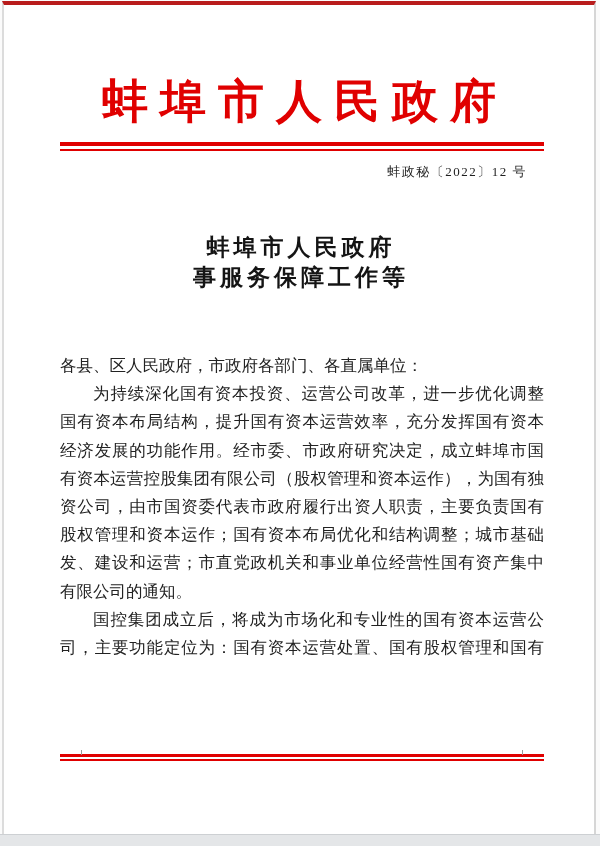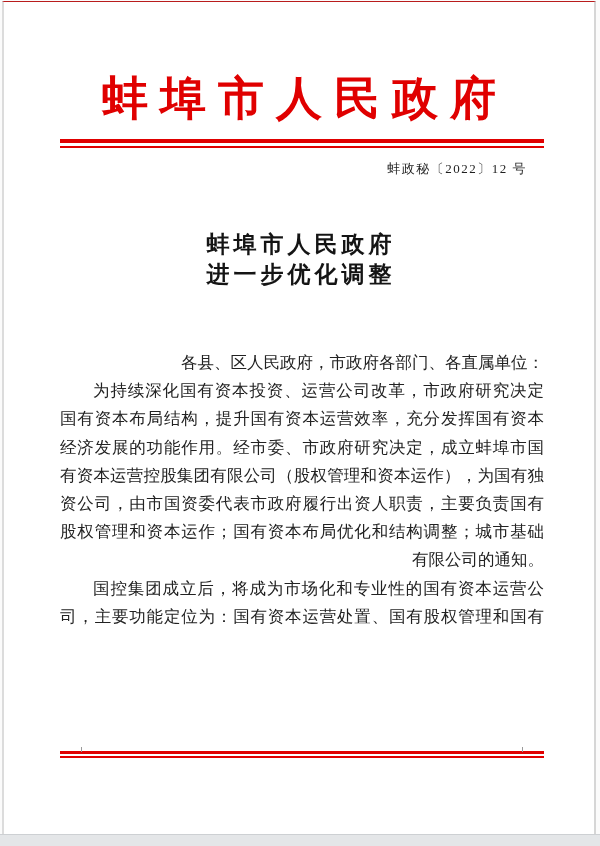--- a/index.html
+++ b/index.html
@@ -11,21 +11,21 @@
   }
   .viewport { position: relative; width: 600px; height: 846px; }
 
   
   .page {
     position: absolute;
     left: 2px; top: 1px;
     width: 594px; height: 833px;
     background: #ffffff;
     border-left: 2px solid #dcdcdc;
-    border-top: 1px solid #b91c1c;
+    border-top: 4px solid #b91c1c;
     border-right: 2px solid #d6d6d6;
     overflow: hidden;
   }
   
   .backdrop-strip {
     position: absolute;
     left: 0; top: 834px;
     width: 600px; height: 12px;
     background: #e4e6e8;
     border-top: 1px solid #cdd0d3;
@@ -88,21 +88,20 @@
     top: 347px; left: 56px;
     width: 484px;
     font-size: 16.5px;
     color: #222222;
   }
   .bline {
     height: 28.2px;
     line-height: 28.2px;
     white-space: nowrap;
     overflow: hidden;
-    text-align: right;
   }
   .bline.fill {
     white-space: normal;
     text-align: justify;
     text-align-last: justify;
   }
   .bline.indent { text-indent: 2em; }
 
   
   .footer-rule {
@@ -133,31 +132,32 @@
     <div class="header-rule">
       <div class="thick"></div>
       <div class="gap"></div>
       <div class="thin"></div>
     </div>
 
     <div class="doc-number">蚌政秘〔2022〕12 号</div>
 
     <div class="doc-title">
       <div class="t-line">蚌埠市人民政府</div>
-      <div class="t-line">进一步优化调整</div>
+      <div class="t-line">事服务保障工作等</div>
     </div>
 
     <div class="doc-body" id="body-container">
         <div class="bline">各县、区人民政府，市政府各部门、各直属单位：</div>
-        <div class="bline indent fill">为持续深化国有资本投资、运营公司改革，市政府研究决定</div>
+        <div class="bline indent fill">为持续深化国有资本投资、运营公司改革，进一步优化调整</div>
         <div class="bline fill">国有资本布局结构，提升国有资本运营效率，充分发挥国有资本</div>
         <div class="bline fill">经济发展的功能作用。经市委、市政府研究决定，成立蚌埠市国</div>
         <div class="bline fill">有资本运营控股集团有限公司（股权管理和资本运作），为国有独</div>
         <div class="bline fill">资公司，由市国资委代表市政府履行出资人职责，主要负责国有</div>
         <div class="bline fill">股权管理和资本运作；国有资本布局优化和结构调整；城市基础</div>
+        <div class="bline fill">发、建设和运营；市直党政机关和事业单位经营性国有资产集中</div>
         <div class="bline">有限公司的通知。</div>
         <div class="bline indent fill">国控集团成立后，将成为市场化和专业性的国有资本运营公</div>
         <div class="bline fill">司，主要功能定位为：国有资本运营处置、国有股权管理和国有</div>
       </div>
 
     <div class="footer-rule">
       <div class="fold-tick left"></div>
       <div class="fold-tick right"></div>
       <div class="thick"></div>
       <div class="gap"></div>

